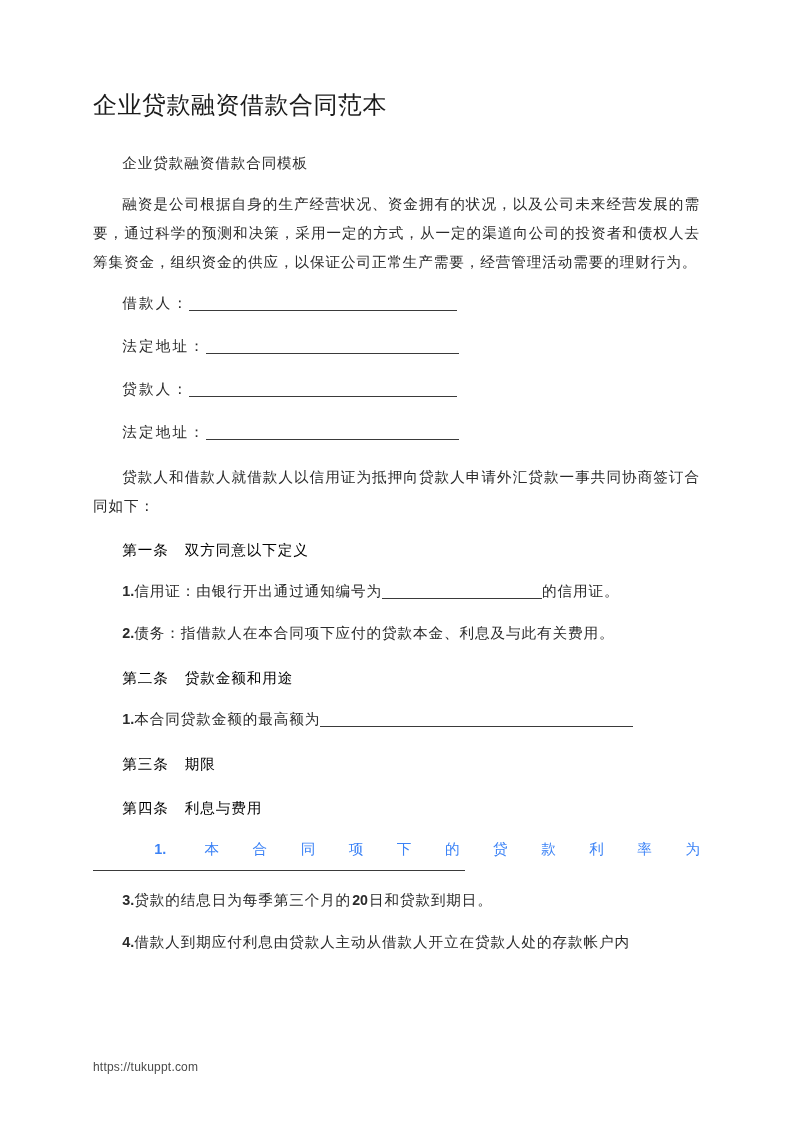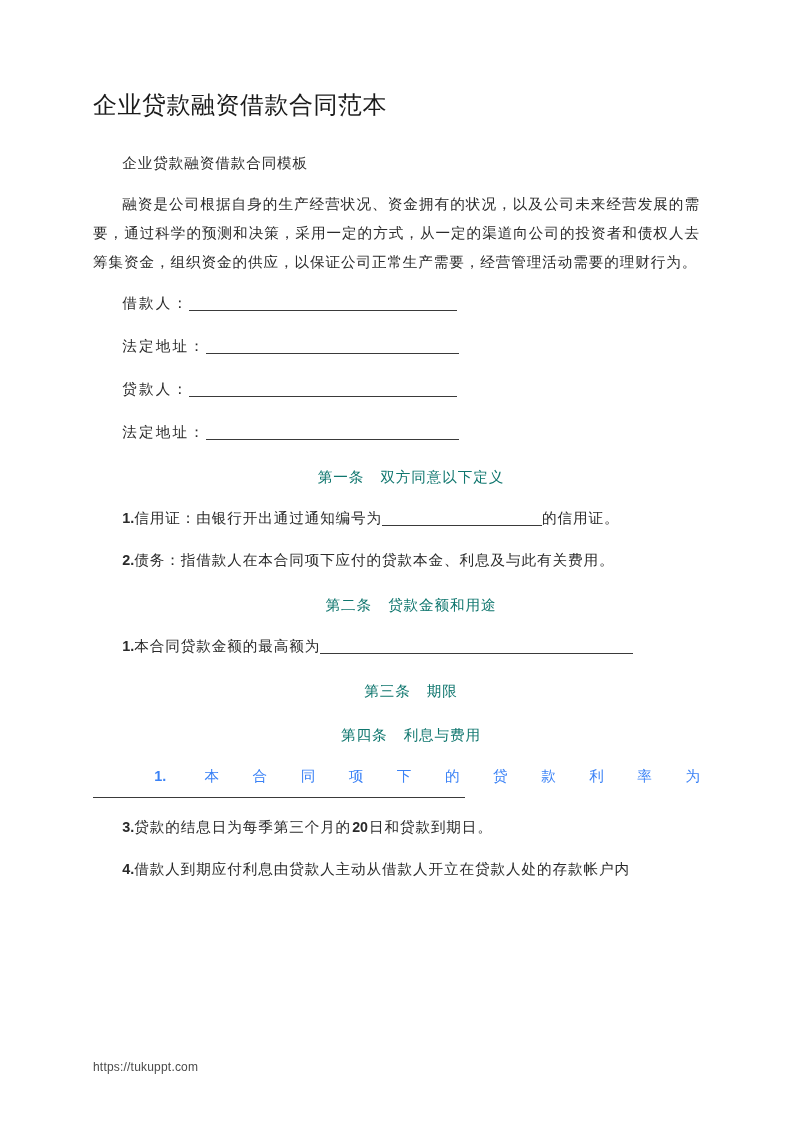--- a/index.html
+++ b/index.html
@@ -100,22 +100,21 @@
     letter-spacing: 0;
   }
   .item.indent { text-indent: 2em; }
 
   .art-head {
     font-size: 14.6px;
     line-height: 29px;
     letter-spacing: 0.9px;
     margin: 15px 0 12px 0;
     text-indent: 2em;
-    color: #0f766e;
-    text-align: center;
+    color: #000000;
   }
   .art-head .sp { display: inline-block; width: 1.1em; }
 
   
   .spread-line {
     font-size: 14.6px;
     line-height: 30px;
     margin: 0 0 2px 0;
     color: #3b82f6;
     text-align: justify;
@@ -177,20 +176,21 @@
     </div>
 
     <div class="field-row">
       <span style="display:inline-block;width:2em;"></span><span class="field-label">贷款人：</span><span class="blank blank-w-long"></span>
     </div>
 
     <div class="field-row" style="margin-bottom:16px;">
       <span style="display:inline-block;width:2em;"></span><span class="field-label">法定地址：</span><span class="blank blank-w-long" style="width:253px;"></span>
     </div>
 
+    <p class="para indent gap-md">贷款人和借款人就借款人以信用证为抵押向贷款人申请外汇贷款一事共同协商签订合同如下：</p>
 
     <p class="art-head"><span>第一条</span><span class="sp"></span><span>双方同意以下定义</span></p>
 
     <p class="item indent"><span class="num">1.</span><span>信用证：由银行开出通过通知编号为</span><span class="blank blank-w-med"></span><span>的信用证。</span></p>
 
     <p class="item indent"><span class="num">2.</span><span>债务：指借款人在本合同项下应付的贷款本金、利息及与此有关费用。</span></p>
 
     <p class="art-head"><span>第二条</span><span class="sp"></span><span>贷款金额和用途</span></p>
 
     <p class="item indent" style="white-space:nowrap;"><span class="num">1.</span><span>本合同贷款金额的最高额为</span><span class="blank blank-w-xlong" style="width:313px;"></span></p>

